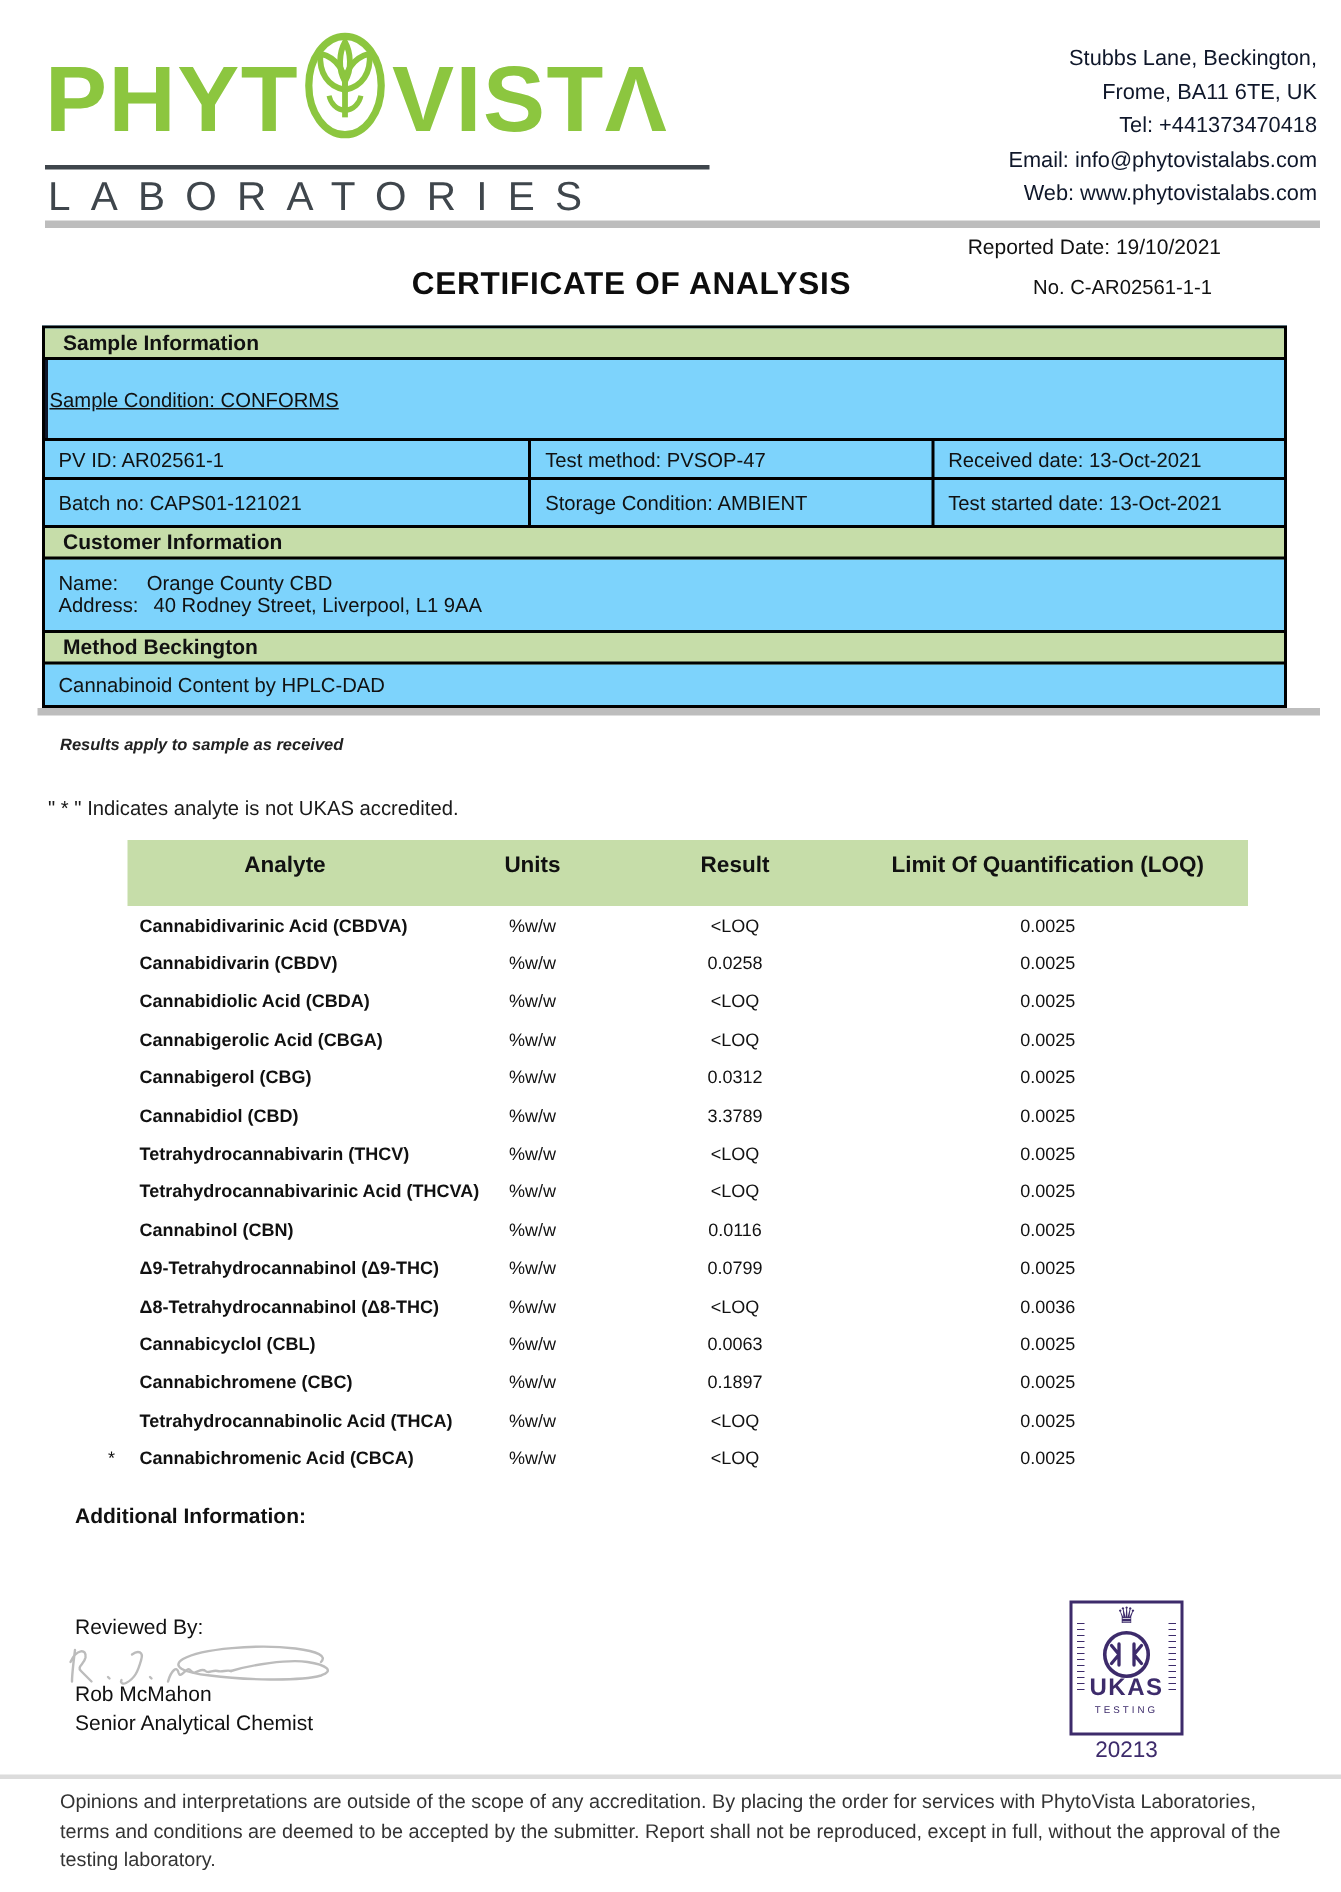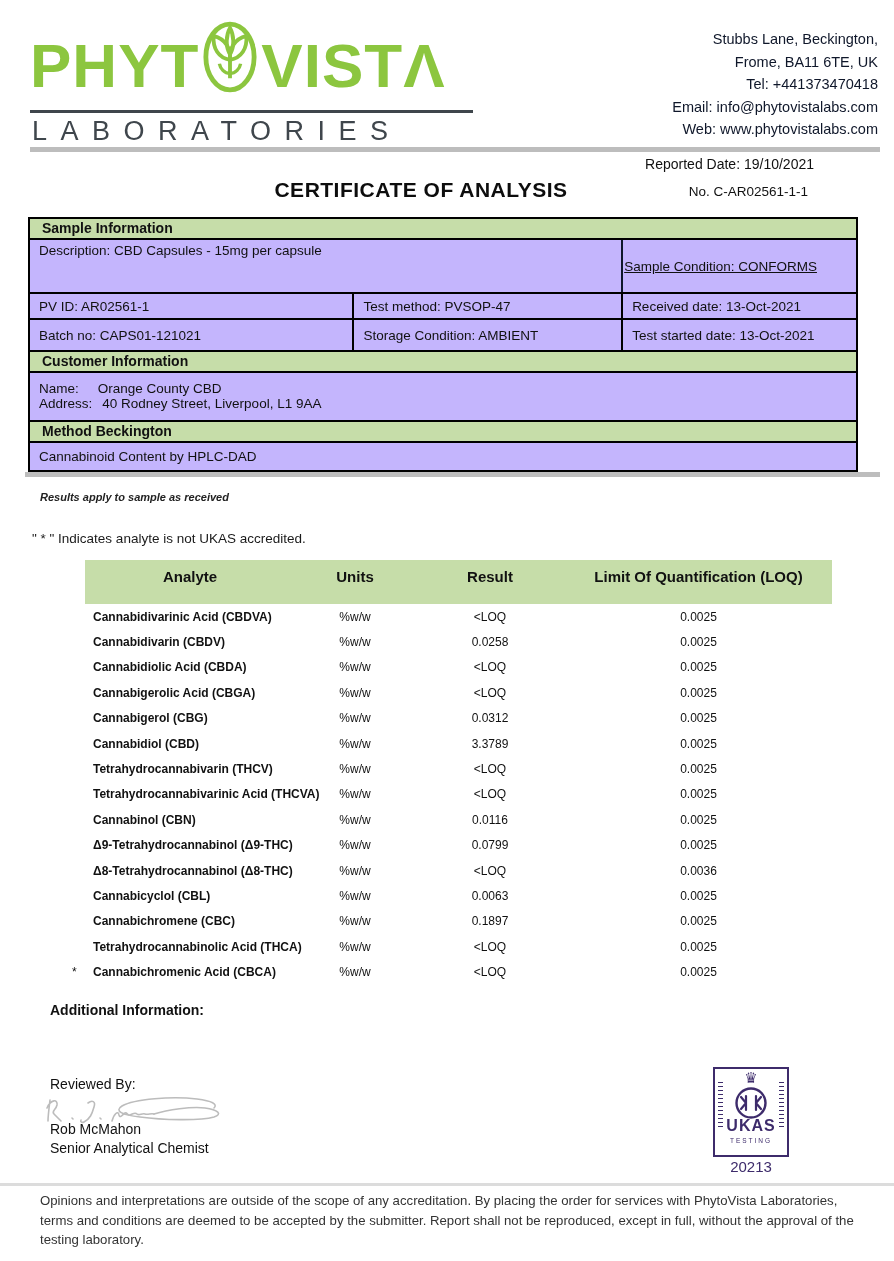--- a/index.html
+++ b/index.html
@@ -22,21 +22,21 @@
   .bar-1 { left:30px; right:14px; top:147px; }
   .bar-2 { left:25px; right:14px; top:472px; }
 
   
   .reported-date { position:absolute; right:80px; top:156px; font-size:14px; color:#111; }
   .coa-title { position:absolute; left:0; top:178px; width:816px; text-align:center;
                font-size:21px; font-weight:700; letter-spacing:0.5px; color:#0d0d0d;padding-left:26px; }
   .coa-number { position:absolute; right:86px; top:184px; font-size:13.5px; color:#111; }
 
   
-  .info-table { position:absolute; left:28px; top:217px; width:830px; border:2px solid #000; background:#c4b5fd; }
+  .info-table { position:absolute; left:28px; top:217px; width:830px; border:2px solid #000; background:#7dd3fc; }
   .sec-head { background:#C6DDA9; border-bottom:2px solid #000; font-weight:700; font-size:14px;
               padding:1px 0 2px 12px; }
   .sec-head.mid { border-top:2px solid #000; }
   .irow { display:flex; }
   .icell { font-size:13.5px; padding-left:9px; display:flex; align-items:center; }
   .row-desc { height:54px; border-bottom:2px solid #000; }
   .cell-desc { width:594px; align-items:flex-start; padding-top:3px; }
   .cell-cond { width:236px; border-left:2px solid #0f172a; padding-left:1px;text-decoration:underline; }
   .row-3col { height:24px; }
   .row-3col.tall { height:32px; border-top:2px solid #000; }
@@ -130,21 +130,20 @@
   <div class="gray-bar bar-1"></div>
 
   <div class="reported-date">Reported Date: 19/10/2021</div>
   <div class="coa-title">CERTIFICATE OF ANALYSIS</div>
   <div class="coa-number">No. C-AR02561-1-1</div>
 
   <div class="info-table">
     <div class="sec-head">Sample Information</div>
 
     <div class="irow row-desc">
-      <div class="icell cell-desc">Description: CBD Capsules - 15mg per capsule</div>
       <div class="icell cell-cond">Sample Condition: CONFORMS</div>
     </div>
 
     <div class="irow row-3col">
       <div class="icell c1">PV ID: AR02561-1</div>
       <div class="icell c2">Test method: PVSOP-47</div>
       <div class="icell c3">Received date: 13-Oct-2021</div>
     </div>
 
     <div class="irow row-3col tall">

